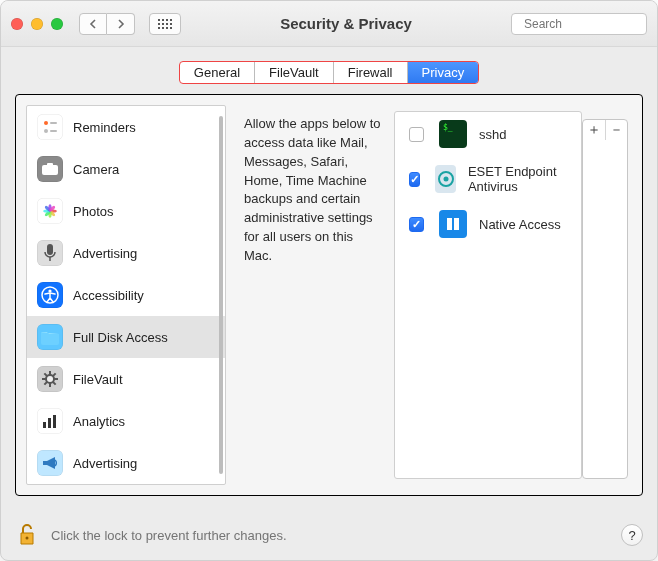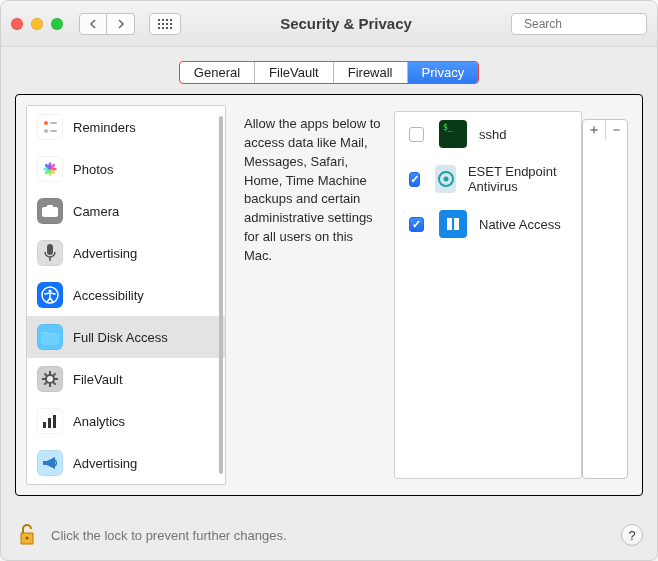--- a/index.html
+++ b/index.html
@@ -244,45 +244,45 @@
               <svg width="16" height="16" viewBox="0 0 16 16">
                 <circle cx="4" cy="4" r="2" fill="#ff6a2a"></circle>
                 <rect x="8" y="3" width="7" height="2" rx="1" fill="#bbb"></rect>
                 <circle cx="4" cy="12" r="2" fill="#bbb"></circle>
                 <rect x="8" y="11" width="7" height="2" rx="1" fill="#bbb"></rect>
               </svg>
             </div>
             <span>Reminders</span>
           </div>
           <div class="sbi">
+            <div class="ico" style="background: rgb(138, 138, 138);">
+              <svg width="16" height="12" viewBox="0 0 16 12">
+                <rect x="0" y="2" width="16" height="10" rx="2" fill="#ffffff"></rect>
+                <circle cx="8" cy="7" r="3" fill="#fff" opacity=".9"></circle>
+                <rect x="5" y="0" width="6" height="3" rx="1" fill="#ffffff"></rect>
+              </svg>
+            </div>
+            <span>Camera</span>
+          </div>
+          <div class="sbi">
             <div class="ico" style="background: rgb(255, 255, 255);">
               <svg width="18" height="18" viewBox="0 0 18 18">
                 <g transform="translate(9,9)">
                   <ellipse rx="3.6" ry="1.6" transform="rotate(0) translate(3.2,0)" fill="hsl(0,80%,60%)" opacity=".85"></ellipse>
                   <ellipse rx="3.6" ry="1.6" transform="rotate(45) translate(3.2,0)" fill="hsl(45,80%,60%)" opacity=".85"></ellipse>
                   <ellipse rx="3.6" ry="1.6" transform="rotate(90) translate(3.2,0)" fill="hsl(90,80%,60%)" opacity=".85"></ellipse>
                   <ellipse rx="3.6" ry="1.6" transform="rotate(135) translate(3.2,0)" fill="hsl(135,80%,60%)" opacity=".85"></ellipse>
                   <ellipse rx="3.6" ry="1.6" transform="rotate(180) translate(3.2,0)" fill="hsl(180,80%,60%)" opacity=".85"></ellipse>
                   <ellipse rx="3.6" ry="1.6" transform="rotate(225) translate(3.2,0)" fill="hsl(225,80%,60%)" opacity=".85"></ellipse>
                   <ellipse rx="3.6" ry="1.6" transform="rotate(270) translate(3.2,0)" fill="hsl(270,80%,60%)" opacity=".85"></ellipse>
                   <ellipse rx="3.6" ry="1.6" transform="rotate(315) translate(3.2,0)" fill="hsl(315,80%,60%)" opacity=".85"></ellipse>
                 </g>
               </svg>
             </div>
             <span>Photos</span>
-          </div>
-          <div class="sbi">
-            <div class="ico" style="background: rgb(138, 138, 138);">
-              <svg width="16" height="12" viewBox="0 0 16 12">
-                <rect x="0" y="2" width="16" height="10" rx="2" fill="#ffffff"></rect>
-                <circle cx="8" cy="7" r="3" fill="#fff" opacity=".9"></circle>
-                <rect x="5" y="0" width="6" height="3" rx="1" fill="#ffffff"></rect>
-              </svg>
-            </div>
-            <span>Camera</span>
           </div>
           <div class="sbi">
             <div class="ico" style="background: rgb(222, 222, 222);">
               <svg width="12" height="18" viewBox="0 0 12 18">
                 <rect x="3" y="0" width="6" height="11" rx="3" fill="#555555"></rect>
                 <path d="M1 8a5 5 0 0 0 10 0" fill="none" stroke="#555555" stroke-width="1.5"></path>
                 <line x1="6" y1="13" x2="6" y2="17" stroke="#555555" stroke-width="1.5"></line>
               </svg>
             </div>
             <span>Advertising</span>

